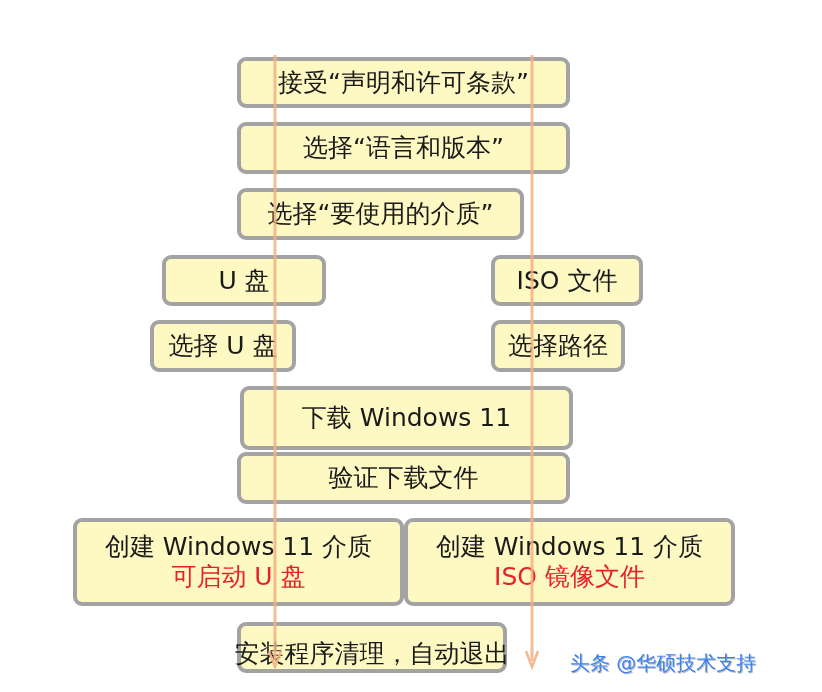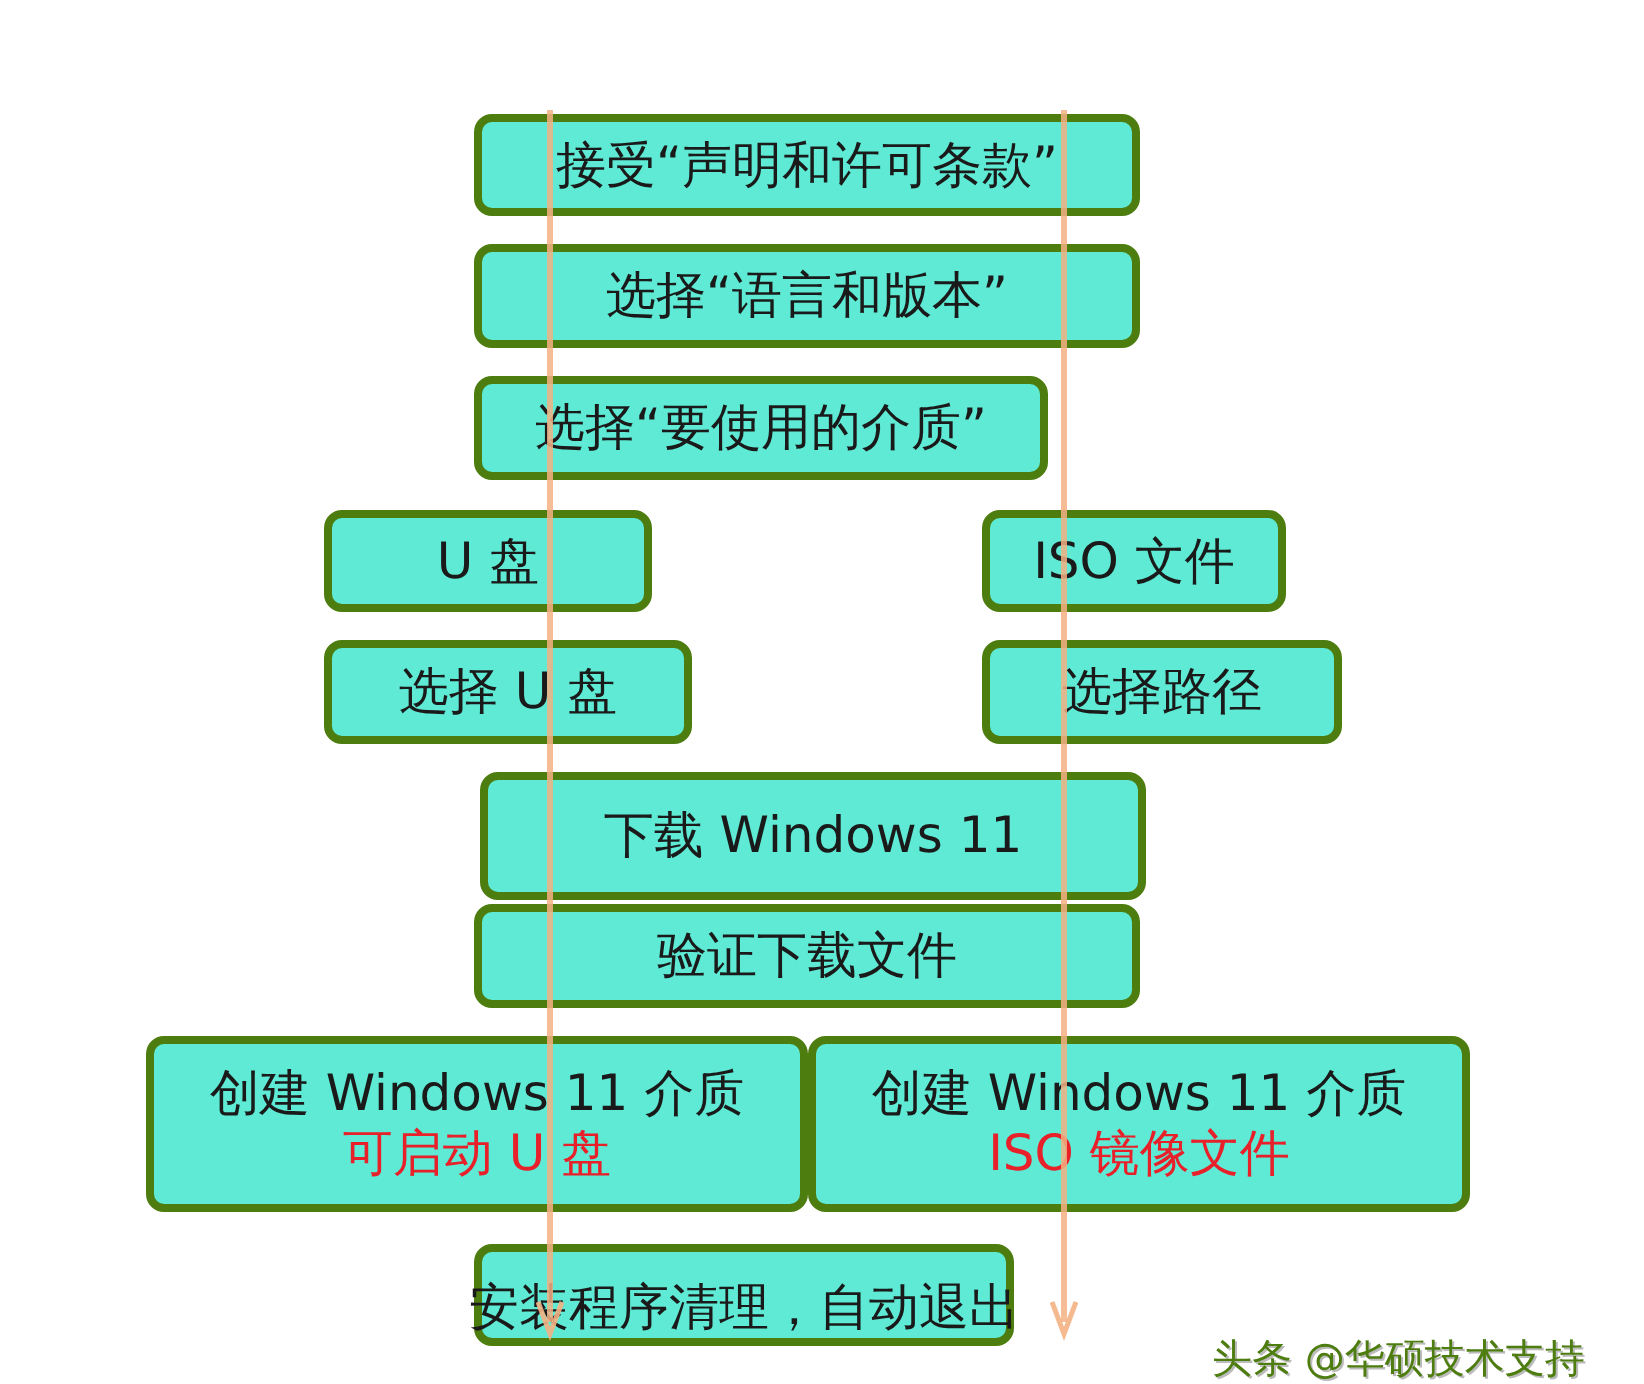--- a/index.html
+++ b/index.html
@@ -1,49 +1,49 @@
 <!DOCTYPE html>
 <html><head>
 <meta charset="utf-8">
 <style>
   html, body { margin: 0; padding: 0; background: #ffffff; }
   body { width: 822px; height: 692px; position: relative; overflow: hidden;
          font-family: "DejaVu Sans", "Liberation Sans", sans-serif; }
-  .box { position: absolute; box-sizing: border-box; border: 4px solid #4d7c0f;
-         border-radius: 9px; background: #5eead4; display: flex; flex-direction: column;
+  .box { position: absolute; box-sizing: border-box; border: 4px solid #a3a3a3;
+         border-radius: 9px; background: #fef9c3; display: flex; flex-direction: column;
          align-items: center; justify-content: center; color: #1a1a1a;
          font-size: 25px; line-height: 1.2; white-space: nowrap; z-index: 1; }
   .box .red { color: #e8202a; }
   .arrow { position: absolute; z-index: 2; pointer-events: none; }
-  .watermark { position: absolute; left: 606px; top: 650px; font-size: 20px;
-               color: #4d7c0f; text-shadow: 1px 1px 0 #bbb; z-index: 3; margin-top: 16px; }
+  .watermark { position: absolute; left: 570px; top: 650px; font-size: 20px;
+               color: #3b82f6; text-shadow: 1px 1px 0 #bbb; z-index: 3; }
 </style>
 </head>
 <body>
 
 <div class="box" style="left:237px;top:57px;width:333px;height:51px;">
   <span>接受“声明和许可条款”</span>
 </div>
 <div class="box" style="left:237px;top:122px;width:333px;height:52px;">
   <span>选择“语言和版本”</span>
 </div>
 <div class="box" style="left:237px;top:188px;width:287px;height:52px;">
   <span>选择“要使用的介质”</span>
 </div>
 
 <div class="box" style="left:162px;top:255px;width:164px;height:51px;">
   <span>U 盘</span>
 </div>
 <div class="box" style="left:491px;top:255px;width:152px;height:51px;">
   <span>ISO 文件</span>
 </div>
-<div class="box" style="left:162px;top:320px;width:184px;height:52px;">
+<div class="box" style="left:150px;top:320px;width:146px;height:52px;">
   <span>选择 U 盘</span>
 </div>
-<div class="box" style="left:491px;top:320px;width:180px;height:52px;">
+<div class="box" style="left:491px;top:320px;width:134px;height:52px;">
   <span>选择路径</span>
 </div>
 
 <div class="box" style="left:240px;top:386px;width:333px;height:64px;text-align:right;">
   <span>下载 Windows 11</span>
 </div>
 <div class="box" style="left:237px;top:452px;width:333px;height:52px;">
   <span>验证下载文件</span>
 </div>
 

